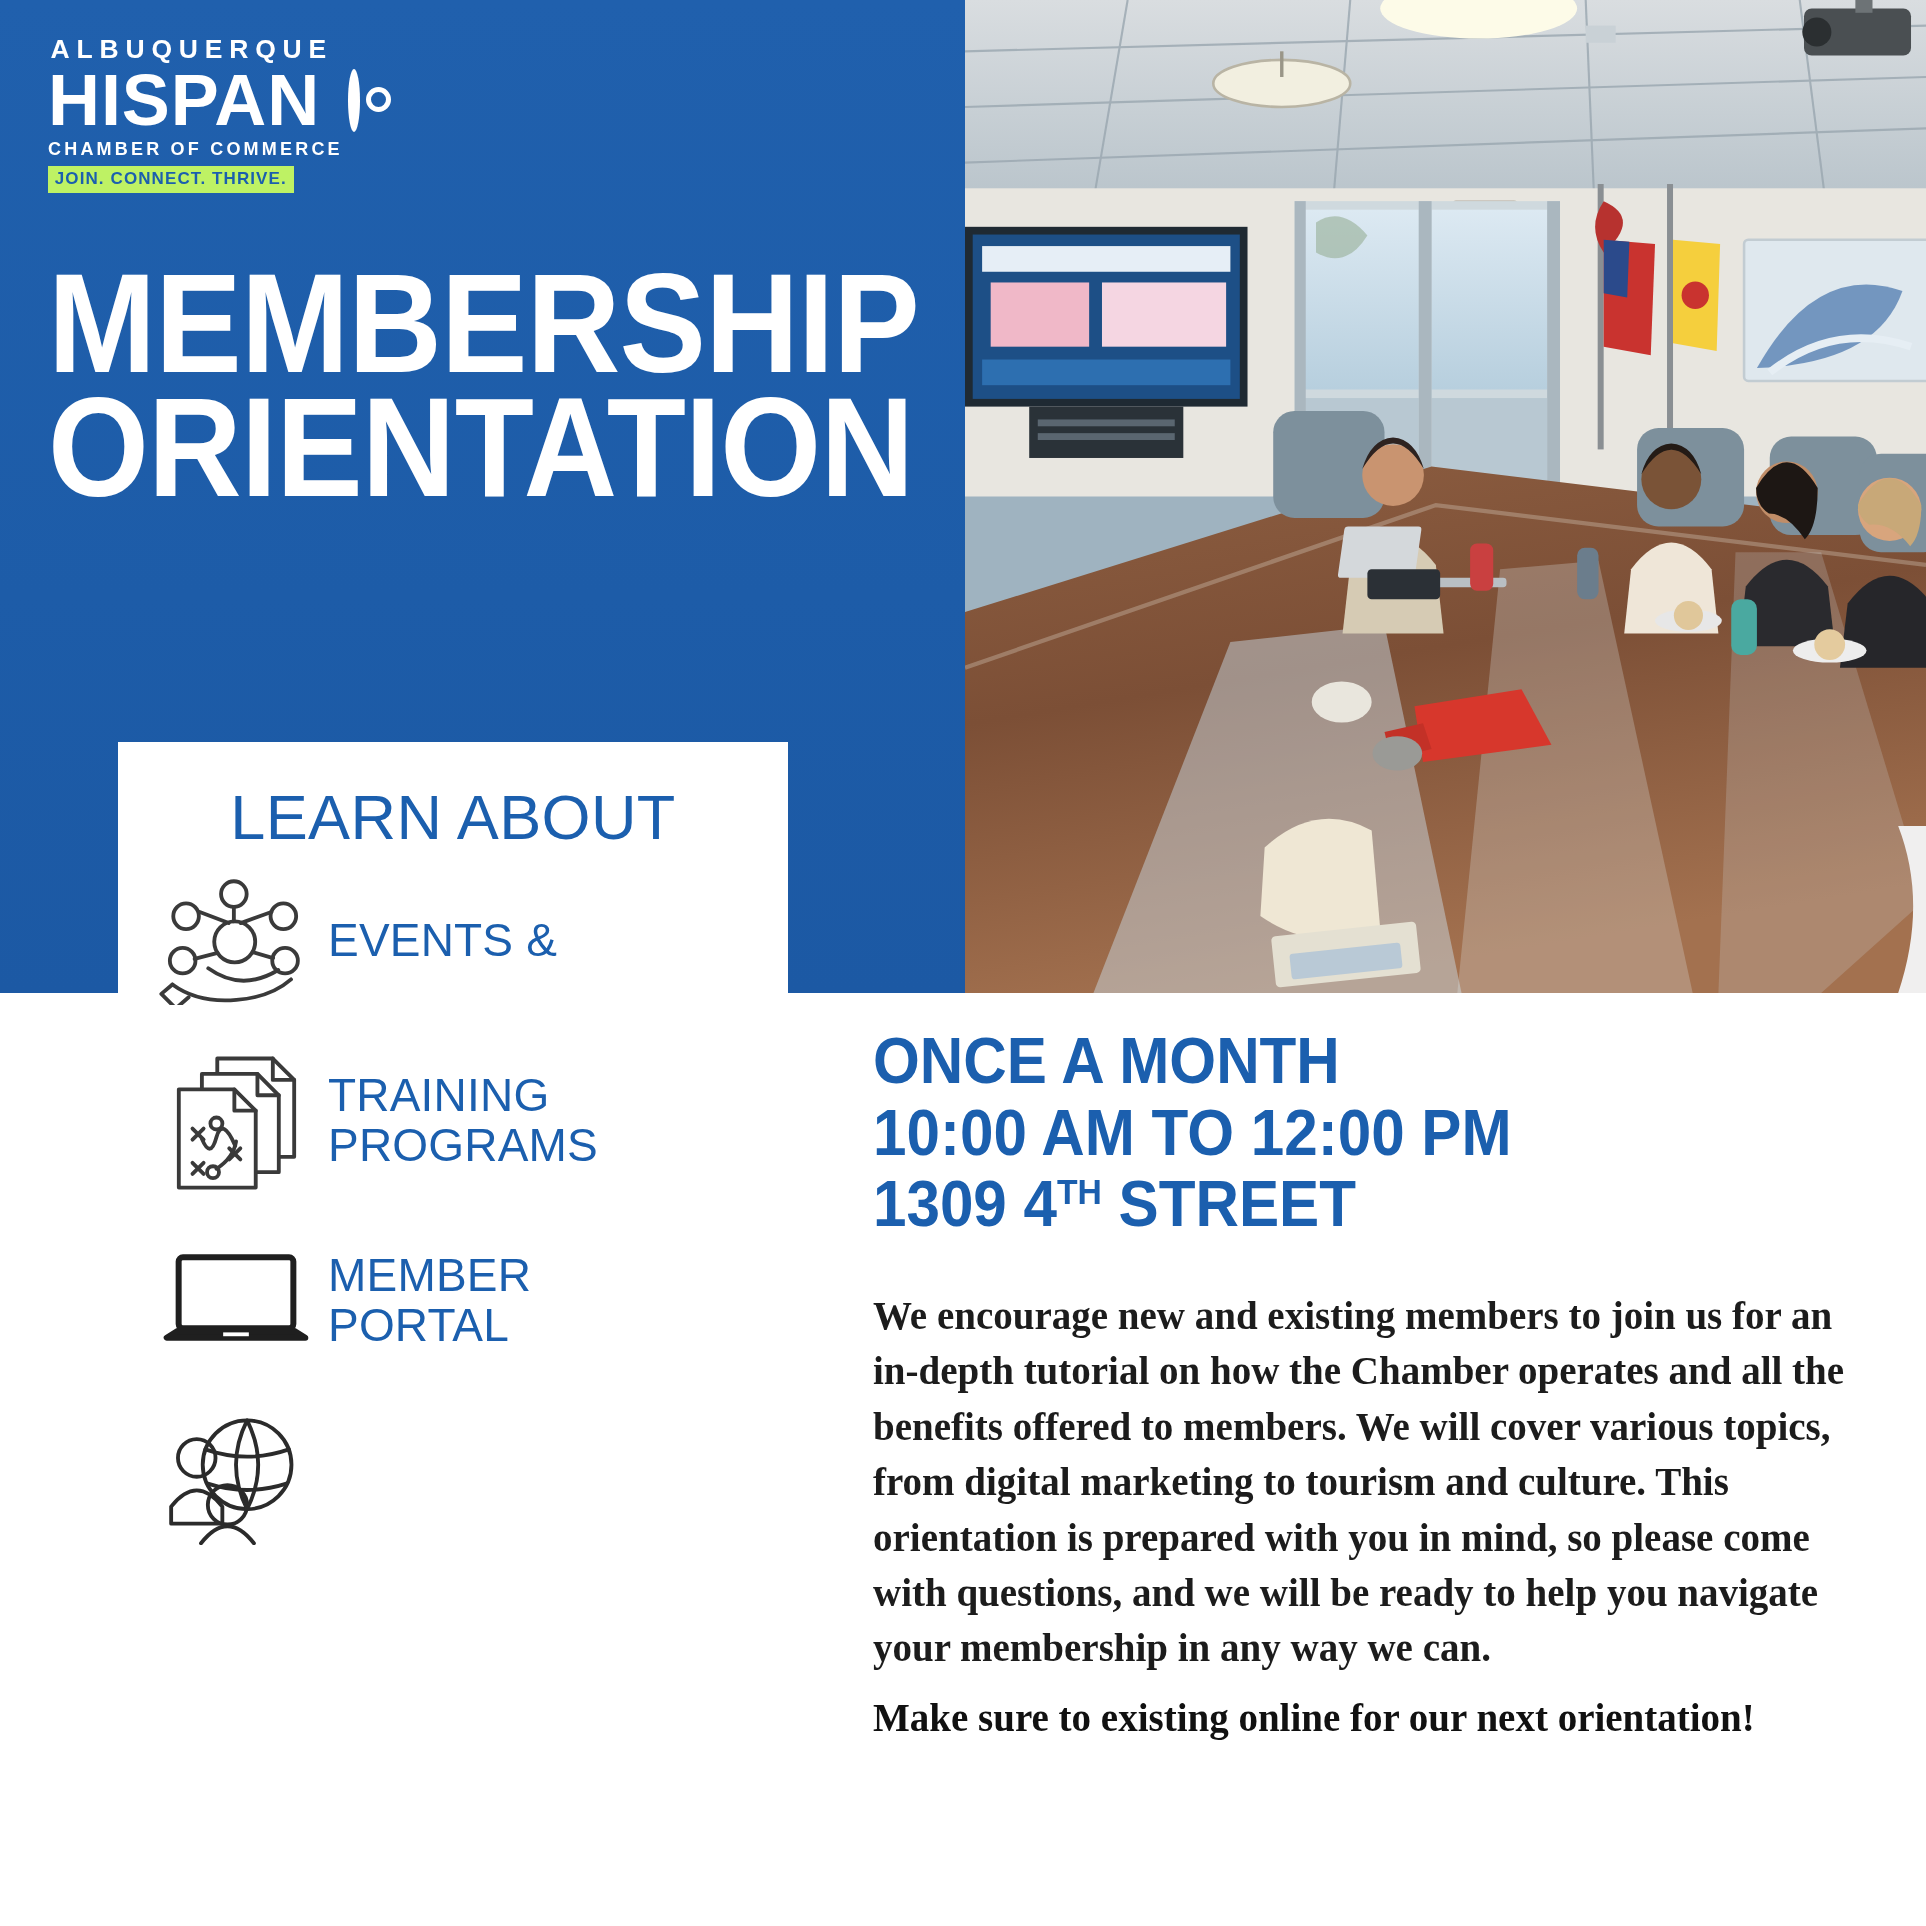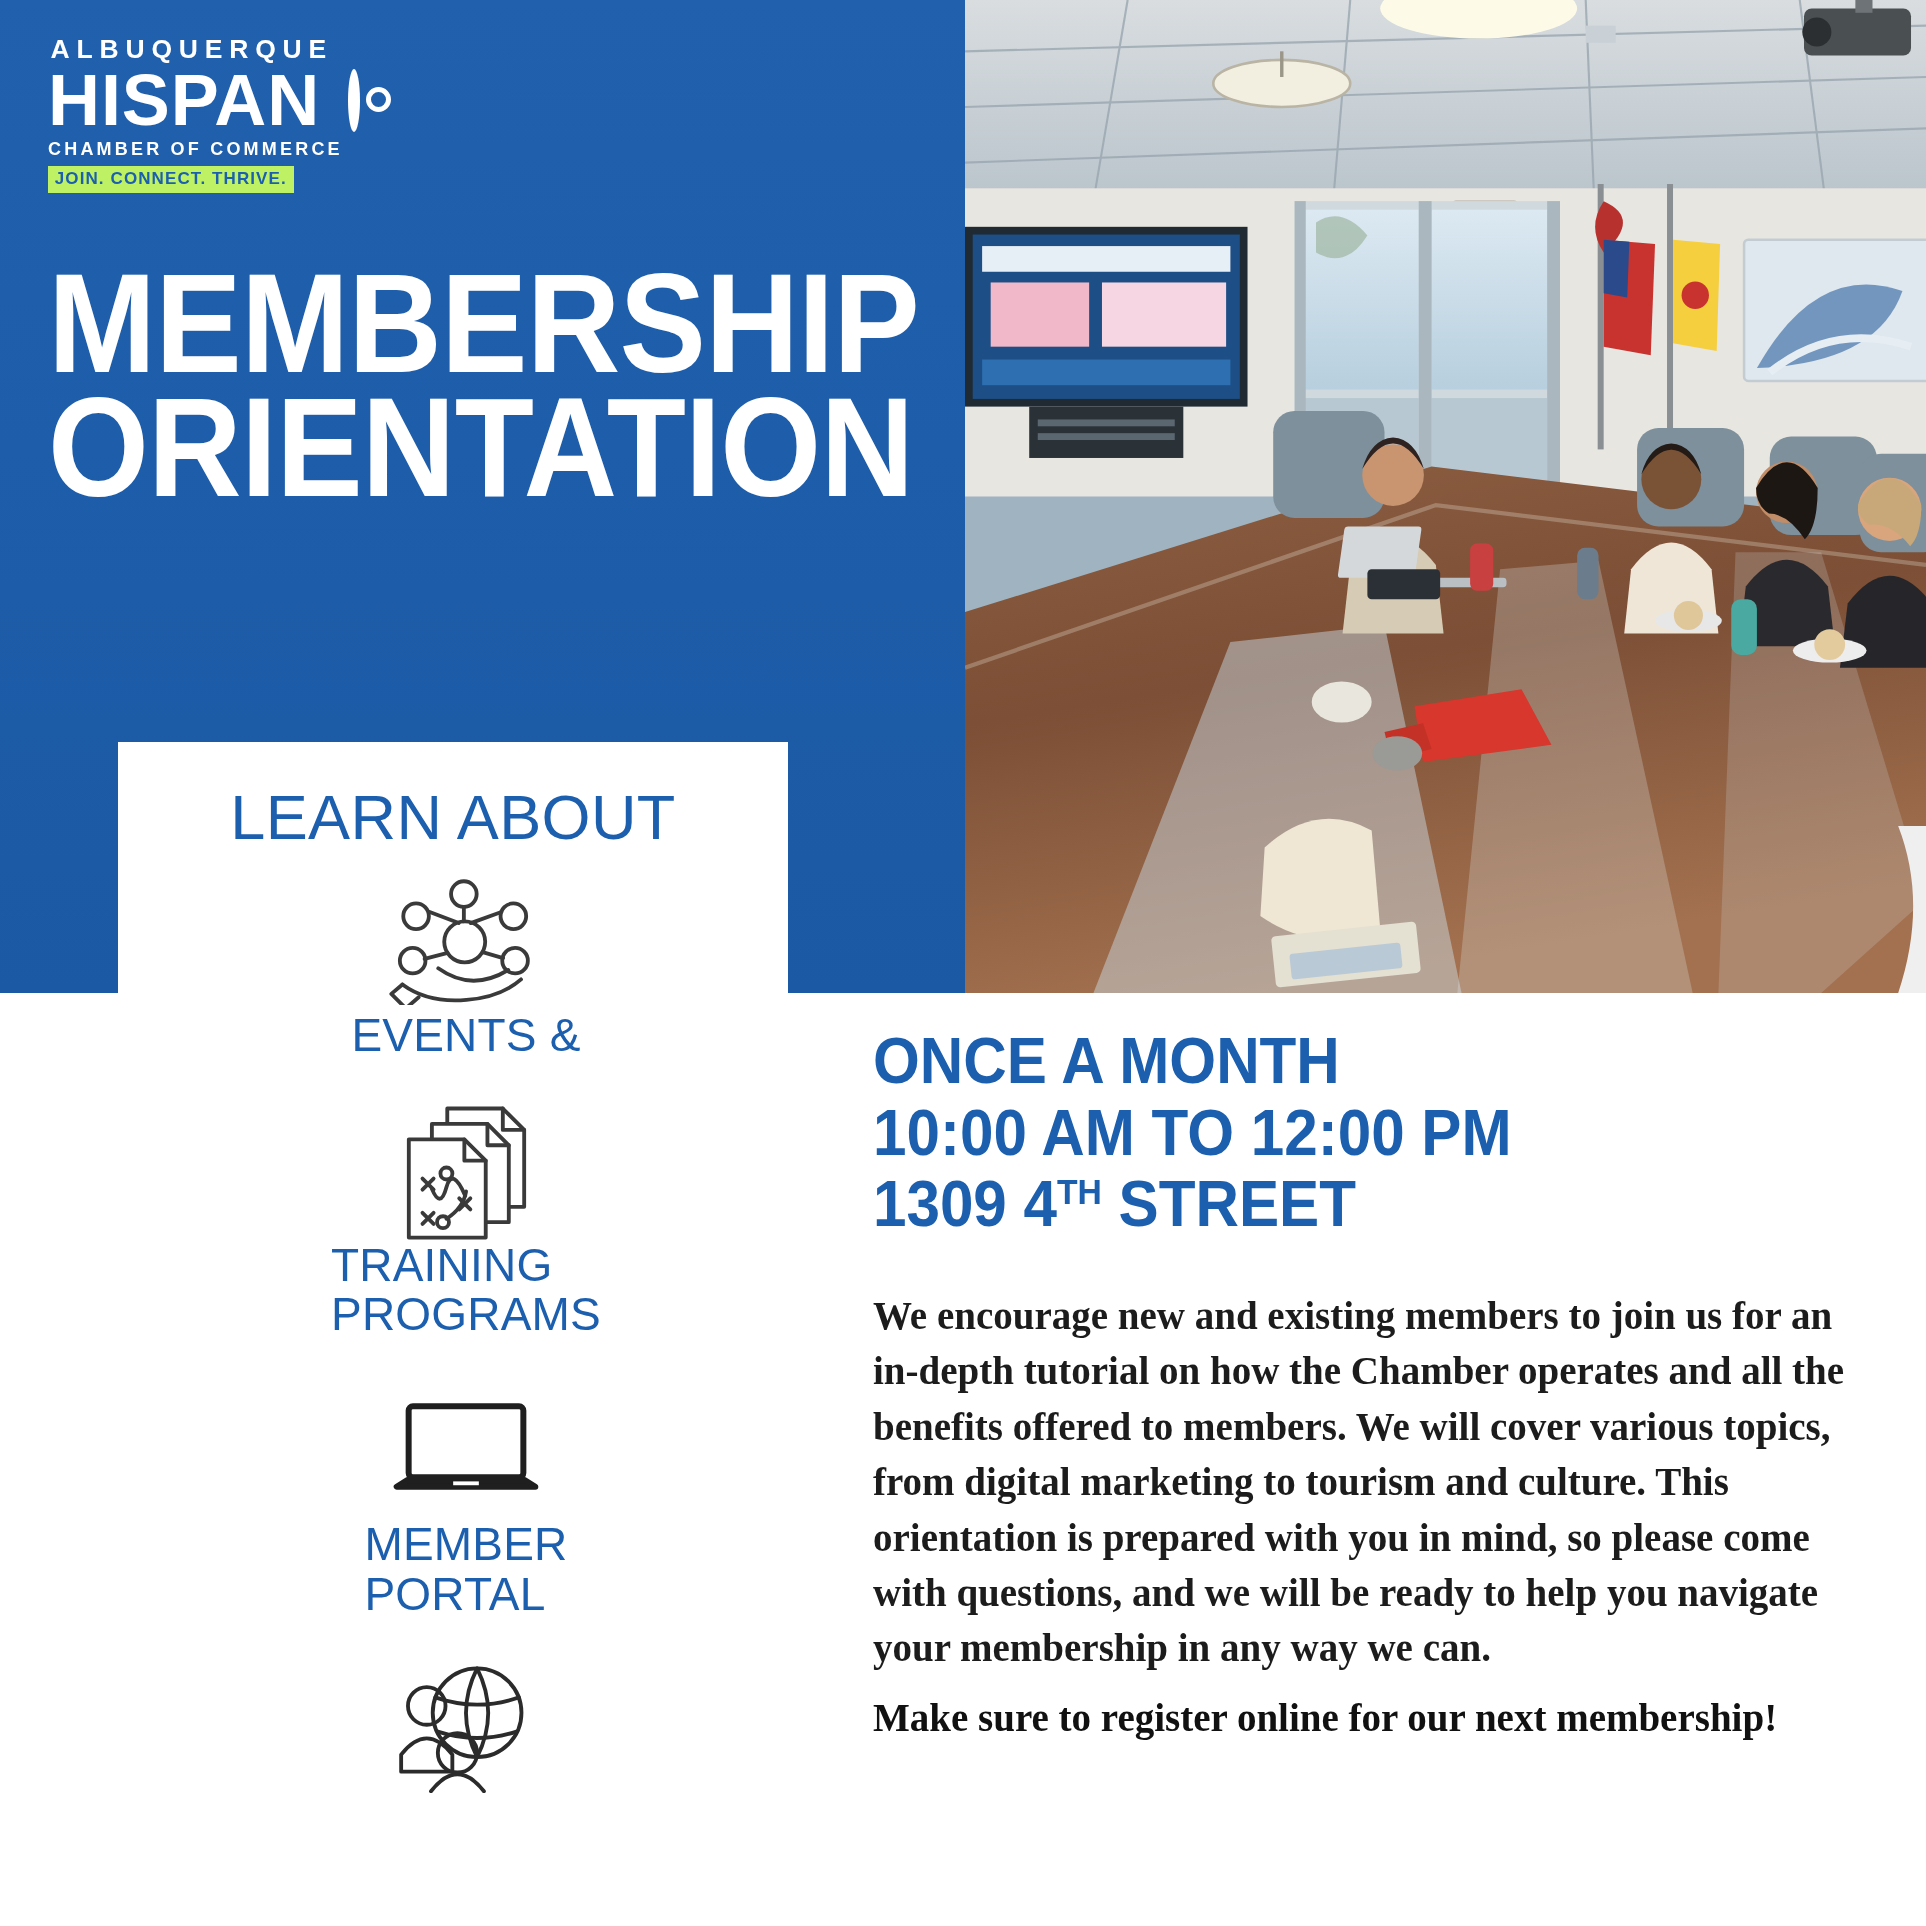--- a/index.html
+++ b/index.html
@@ -130,21 +130,20 @@
     margin-top: 39px;
   }
   .learn-list {
     margin-top: 17px;
   }
   .learn-item {
     display: flex;
     align-items: center;
     margin: 0 0 39px 0;
     padding-left: 26px;
-    flex-direction: column;
   }
   .learn-icon {
     width: 184px;
     min-width: 184px;
     height: 141px;
     display: flex;
     align-items: center;
     justify-content: center;
   }
   .learn-icon svg { display: block; }
@@ -451,15 +450,15 @@
   <div class="info-when">
     <span class="l">ONCE A MONTH</span>
     <span class="l">10:00 AM TO 12:00 PM</span>
     <span class="l"><span>1309 4</span><sup>TH</sup><span> STREET</span></span>
   </div>
 
   <div class="info-body">
     <p>We encourage new and existing members to join us for an in-depth tutorial on how the Chamber operates and all the benefits offered to members. We will cover various topics, from digital marketing to tourism and culture. This orientation is prepared with you in mind, so please come with questions, and we will be ready to help you navigate your membership in any way we can.</p>
   </div>
 
-  <div class="info-cta">Make sure to register online for our next membership!</div>
+  <div class="info-cta">Make sure to existing online for our next orientation!</div>
 </div>
 
 
 </body></html>

